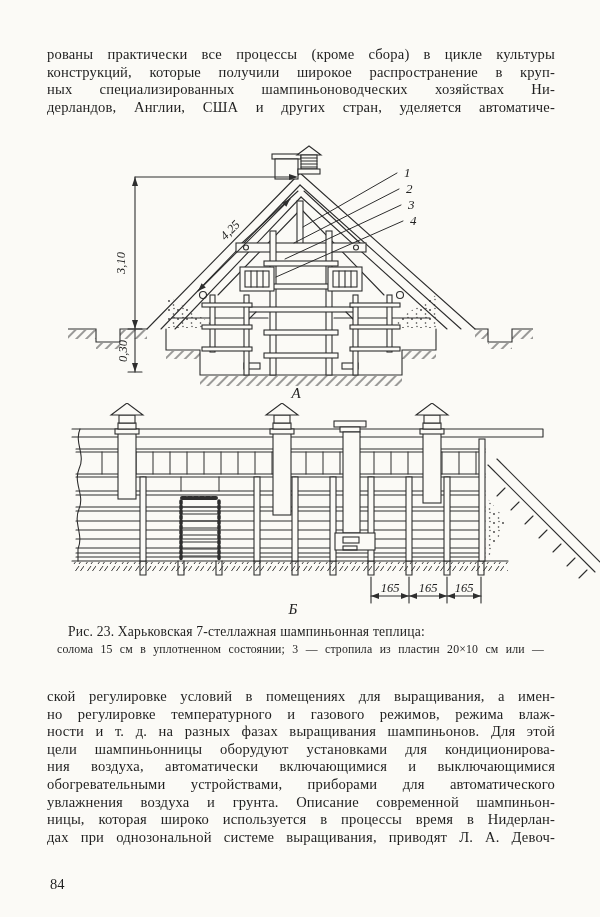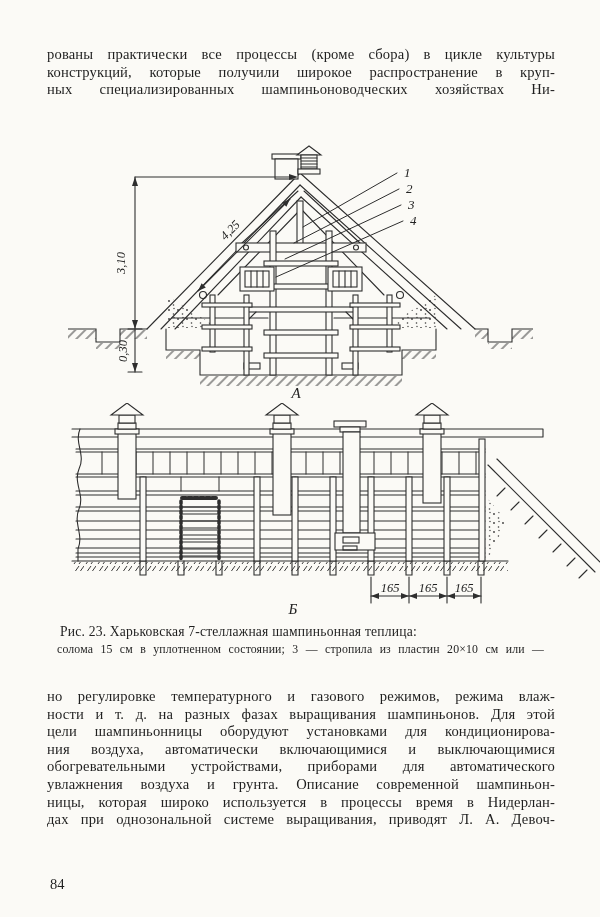--- a/index.html
+++ b/index.html
@@ -1,39 +1,40 @@
 <!DOCTYPE html>
 <html><head>
 <meta charset="utf-8">
 <style>
   html,body{margin:0;padding:0;}
   body{width:600px;height:917px;background:#e9e7e1;font-family:"Liberation Serif",serif;}
   .page{position:relative;width:600px;height:917px;background:#fbfaf6;color:#1f1f1f;overflow:hidden;}
   .para{position:absolute;}
   .line{font-size:14.6px;height:17.6px;line-height:17.6px;text-align:justify;text-align-last:justify;letter-spacing:.15px;white-space:nowrap0;}
   .line.last{text-align-last:left;}
-  .cap-title{position:absolute;left:60px;top:624px;font-size:13.6px;letter-spacing:.2px;}
+  .cap-title{position:absolute;left:68px;top:624px;font-size:13.6px;letter-spacing:.2px;}
   .cap-legend{position:absolute;left:57px;top:643px;width:487px;}
   .cap-legend .line{font-size:11.8px;height:13.6px;line-height:13.6px;}
   .pageno{position:absolute;left:50px;top:876px;font-size:14.5px;}
   svg{position:absolute;}
   svg text{font-family:"Liberation Serif",serif;fill:#222;}
   .dimtxt{font-style:italic;font-size:12.5px;}
   .callout{font-style:italic;font-size:13px;}
   .seclab{font-style:italic;font-size:15px;}
 </style>
 </head>
 <body>
 
 <div class="page">
 
   <div class="para" style="left:47px;top:46px;width:508px;">
     <div class="line">рованы практически все процессы (кроме сбора) в цикле культуры</div>
     <div class="line">конструкций, которые получили широкое распространение в круп-</div>
     <div class="line">ных специализированных шампиньоноводческих хозяйствах Ни-</div>
+    <div class="line">дерландов, Англии, США и других стран, уделяется автоматиче-</div>
   </div>
 
   <svg style="left:68px;top:145px" width="465" height="258" viewBox="0 0 465 258">
     <defs>
       <pattern id="hA" width="7" height="7" patternUnits="userSpaceOnUse" patternTransform="rotate(45)">
         <line x1="3" y1="0" x2="3" y2="7" stroke="#3a3a3a" stroke-width="1"></line>
       </pattern>
       <pattern id="sA" width="9" height="9" patternUnits="userSpaceOnUse">
         <circle cx="2" cy="3" r="0.9" fill="#3a3a3a"></circle>
           <circle cx="6.5" cy="7" r="0.8" fill="#3a3a3a"></circle>
@@ -282,20 +283,21 @@
     <text class="dimtxt" text-anchor="middle" x="404" y="189">165</text>
     <text class="seclab" text-anchor="middle" x="233" y="211">Б</text>
   </svg>
 
   <div class="cap-title">Рис. 23. Харьковская 7-стеллажная шампиньонная теплица:</div>
   <div class="cap-legend">
     <div class="line">солома 15 см в уплотненном состоянии; 3 — стропила из пластин 20×10 см или —</div>
   </div>
 
   <div class="para" style="left:47px;top:688px;width:508px;">
+    <div class="line">ской регулировке условий в помещениях для выращивания, а имен-</div>
     <div class="line">но регулировке температурного и газового режимов, режима влаж-</div>
     <div class="line">ности и т. д. на разных фазах выращивания шампиньонов. Для этой</div>
     <div class="line">цели шампиньонницы оборудуют установками для кондиционирова-</div>
     <div class="line">ния воздуха, автоматически включающимися и выключающимися</div>
     <div class="line">обогревательными устройствами, приборами для автоматического</div>
     <div class="line">увлажнения воздуха и грунта. Описание современной шампиньон-</div>
     <div class="line">ницы, которая широко используется в процессы время в Нидерлан-</div>
     <div class="line">дах при однозональной системе выращивания, приводят Л. А. Девоч-</div>
   </div>
 

